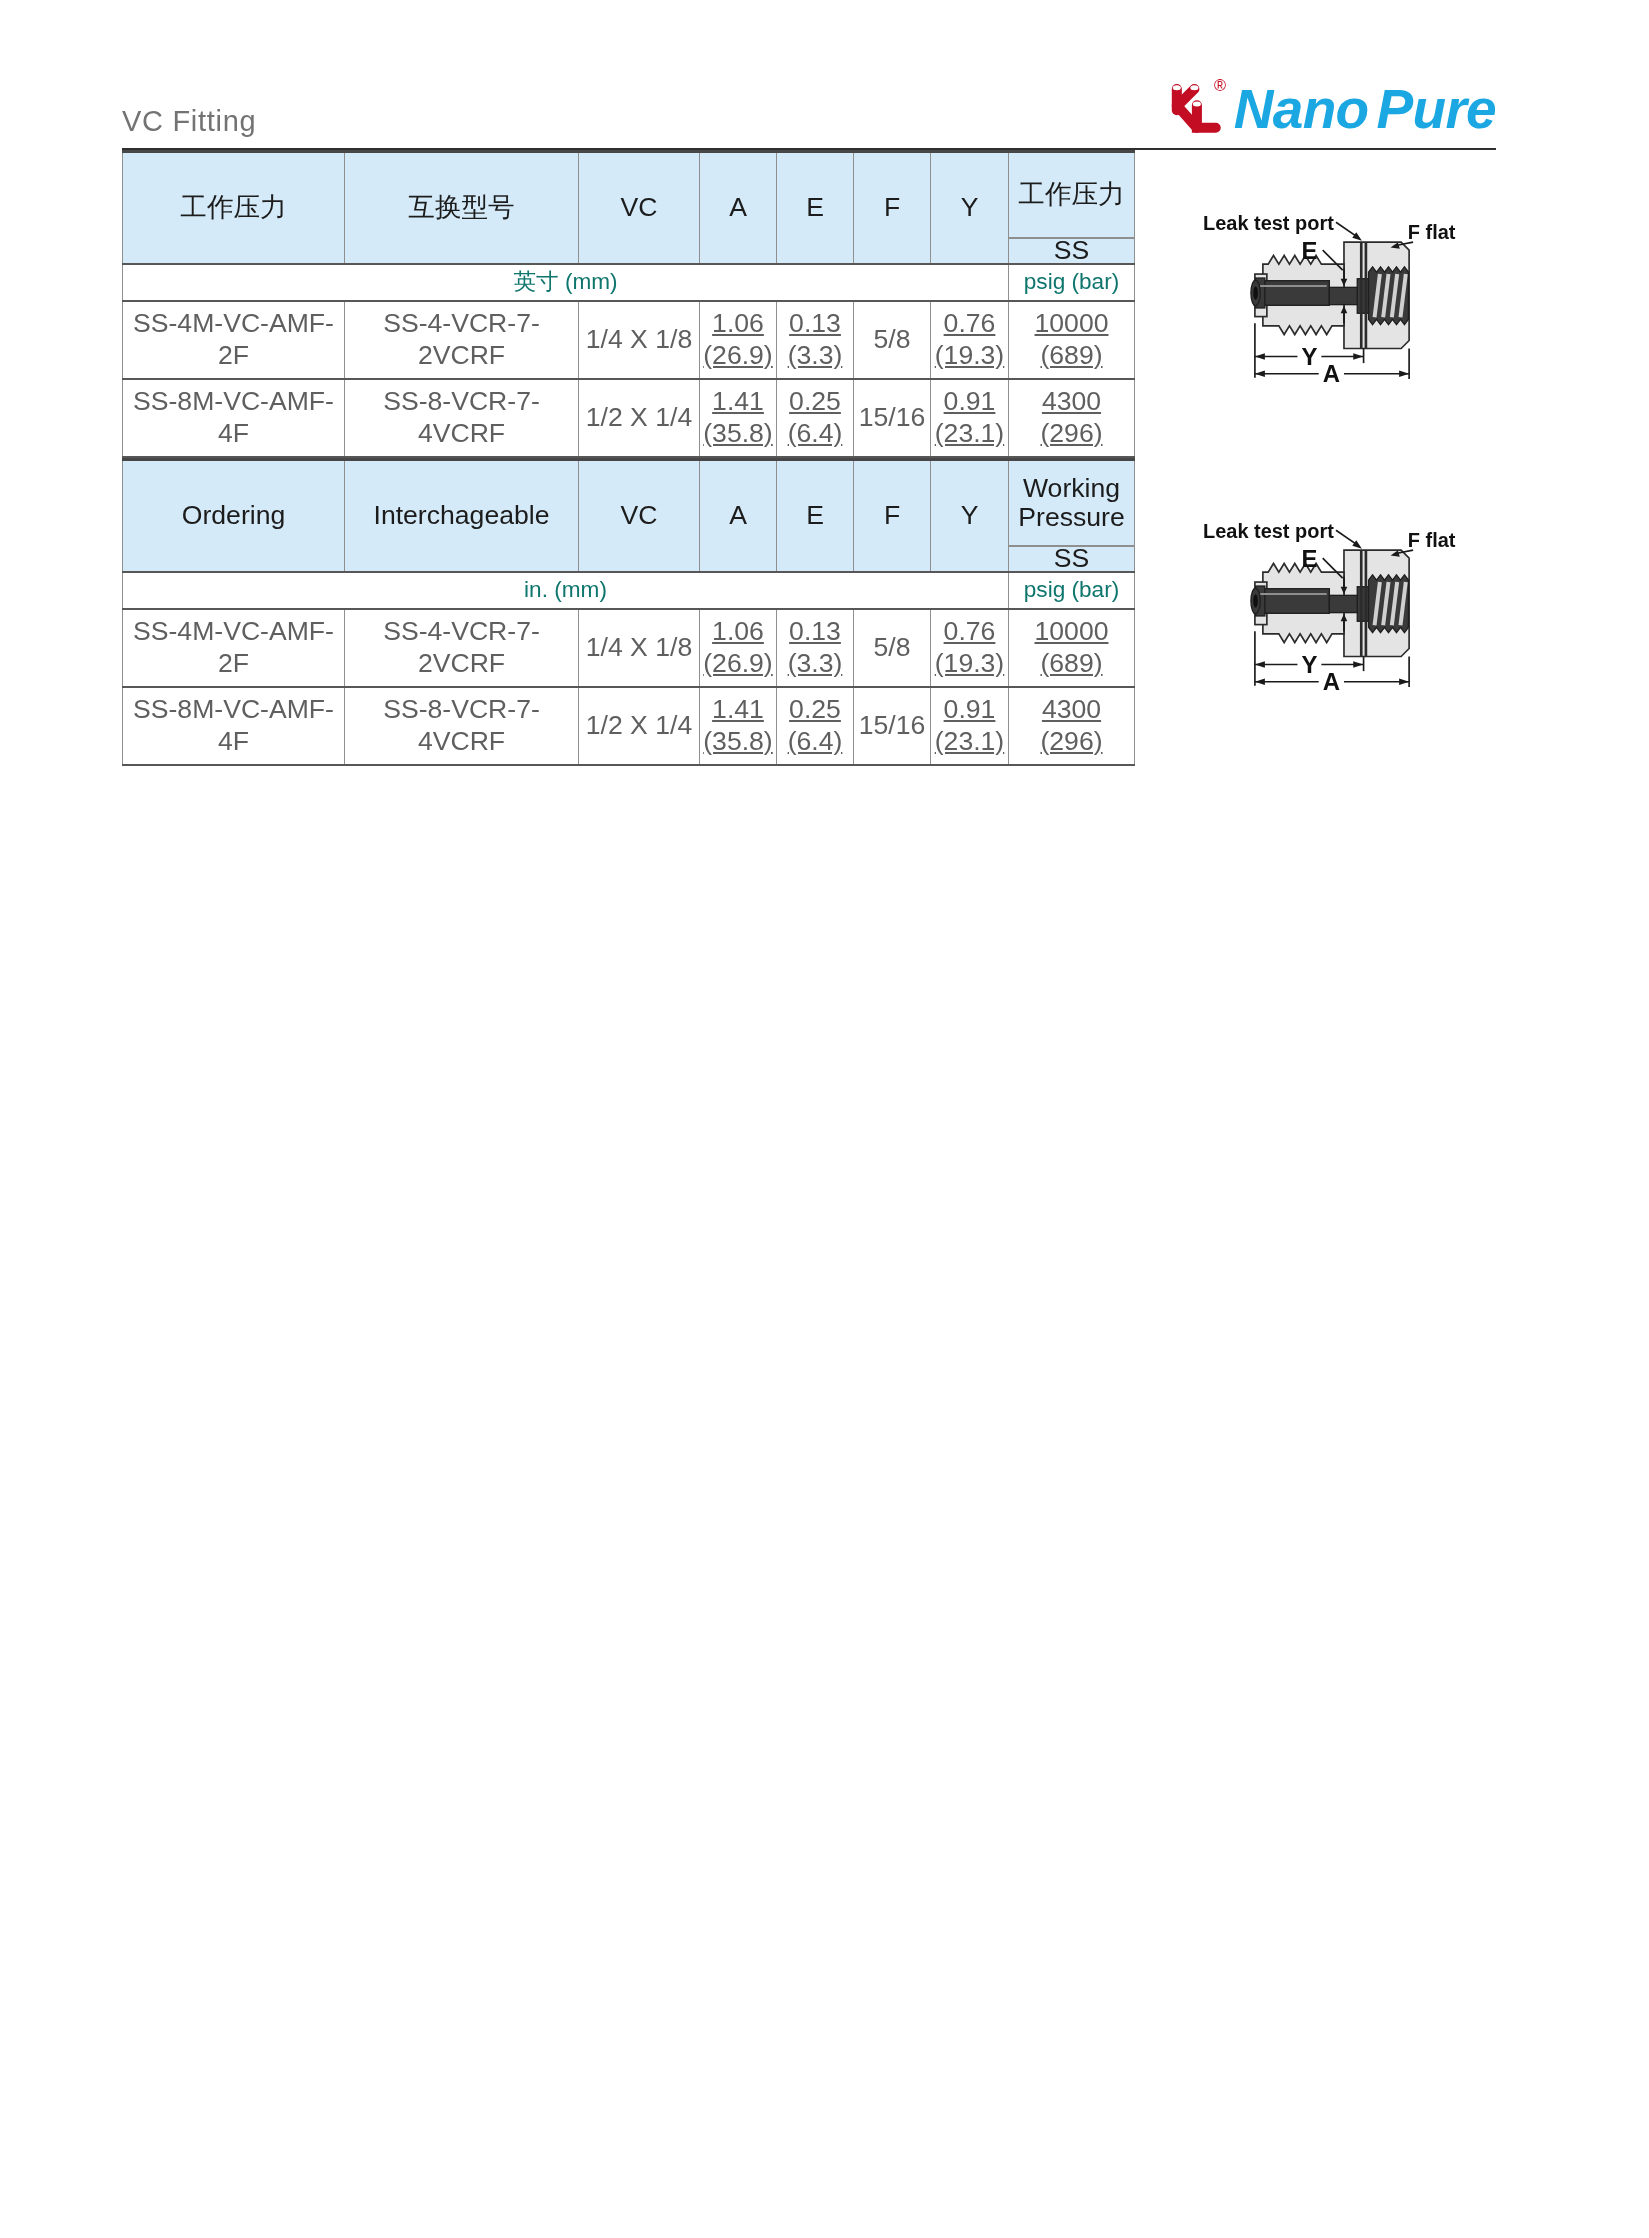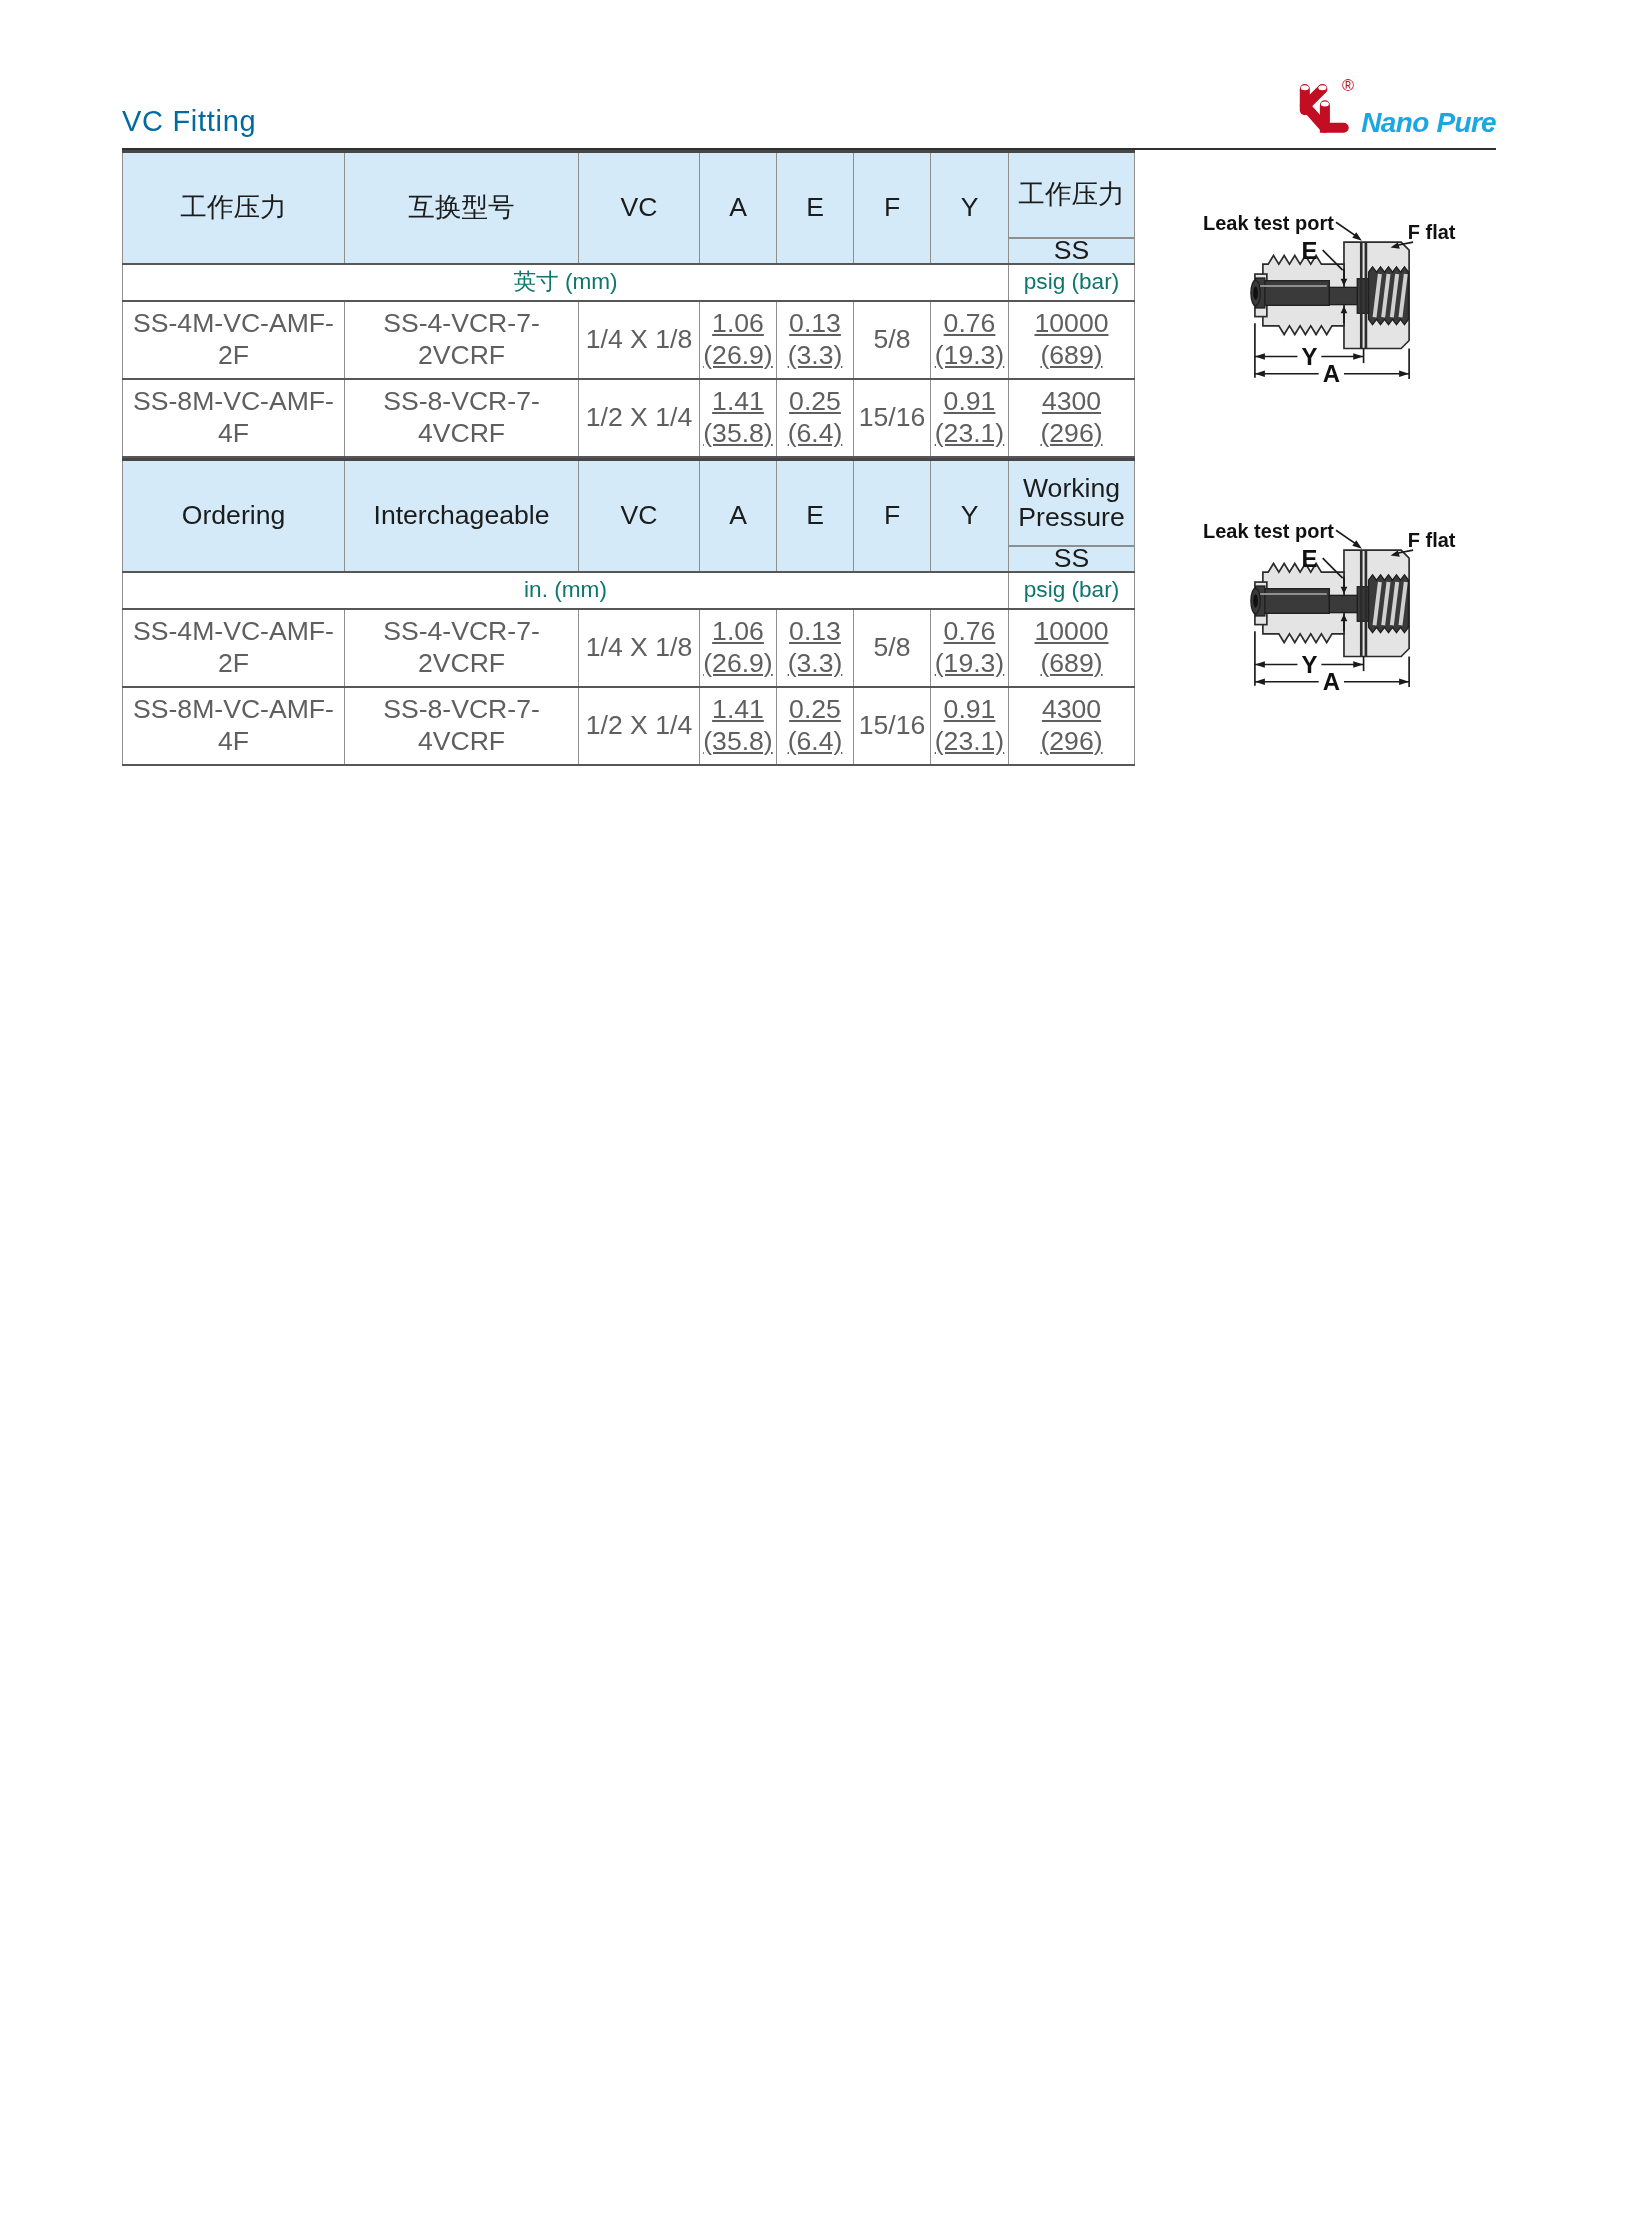--- a/index.html
+++ b/index.html
@@ -19,29 +19,29 @@
     width: 1374px;
     padding-top: 77px;
     padding-bottom: 6.6px;
     border-bottom: 2px solid #2f2f2f;
     display: flex;
     justify-content: space-between;
     align-items: flex-end;
   }
   .page-title {
     font-size: 29px;
-    color: #0369a1;
+    color: #737373;
     line-height: 1;
     padding-bottom: 5.3px;
     letter-spacing: 0.7px;
   }
   .logo { display: flex; align-items: flex-end; gap: 6.6px; }
   .logo-mark { width: 69px; height: 64px; }
   .brand {
-    font-size: 28px;
+    font-size: 55px;
     font-weight: bold;
     font-style: italic;
     color: #1ba7e2;
     line-height: 1;
     padding-bottom: 4px;
     letter-spacing: -0.7px;
     white-space: nowrap;
   }
   .brand .brand-second { margin-left: 8px; }
 

